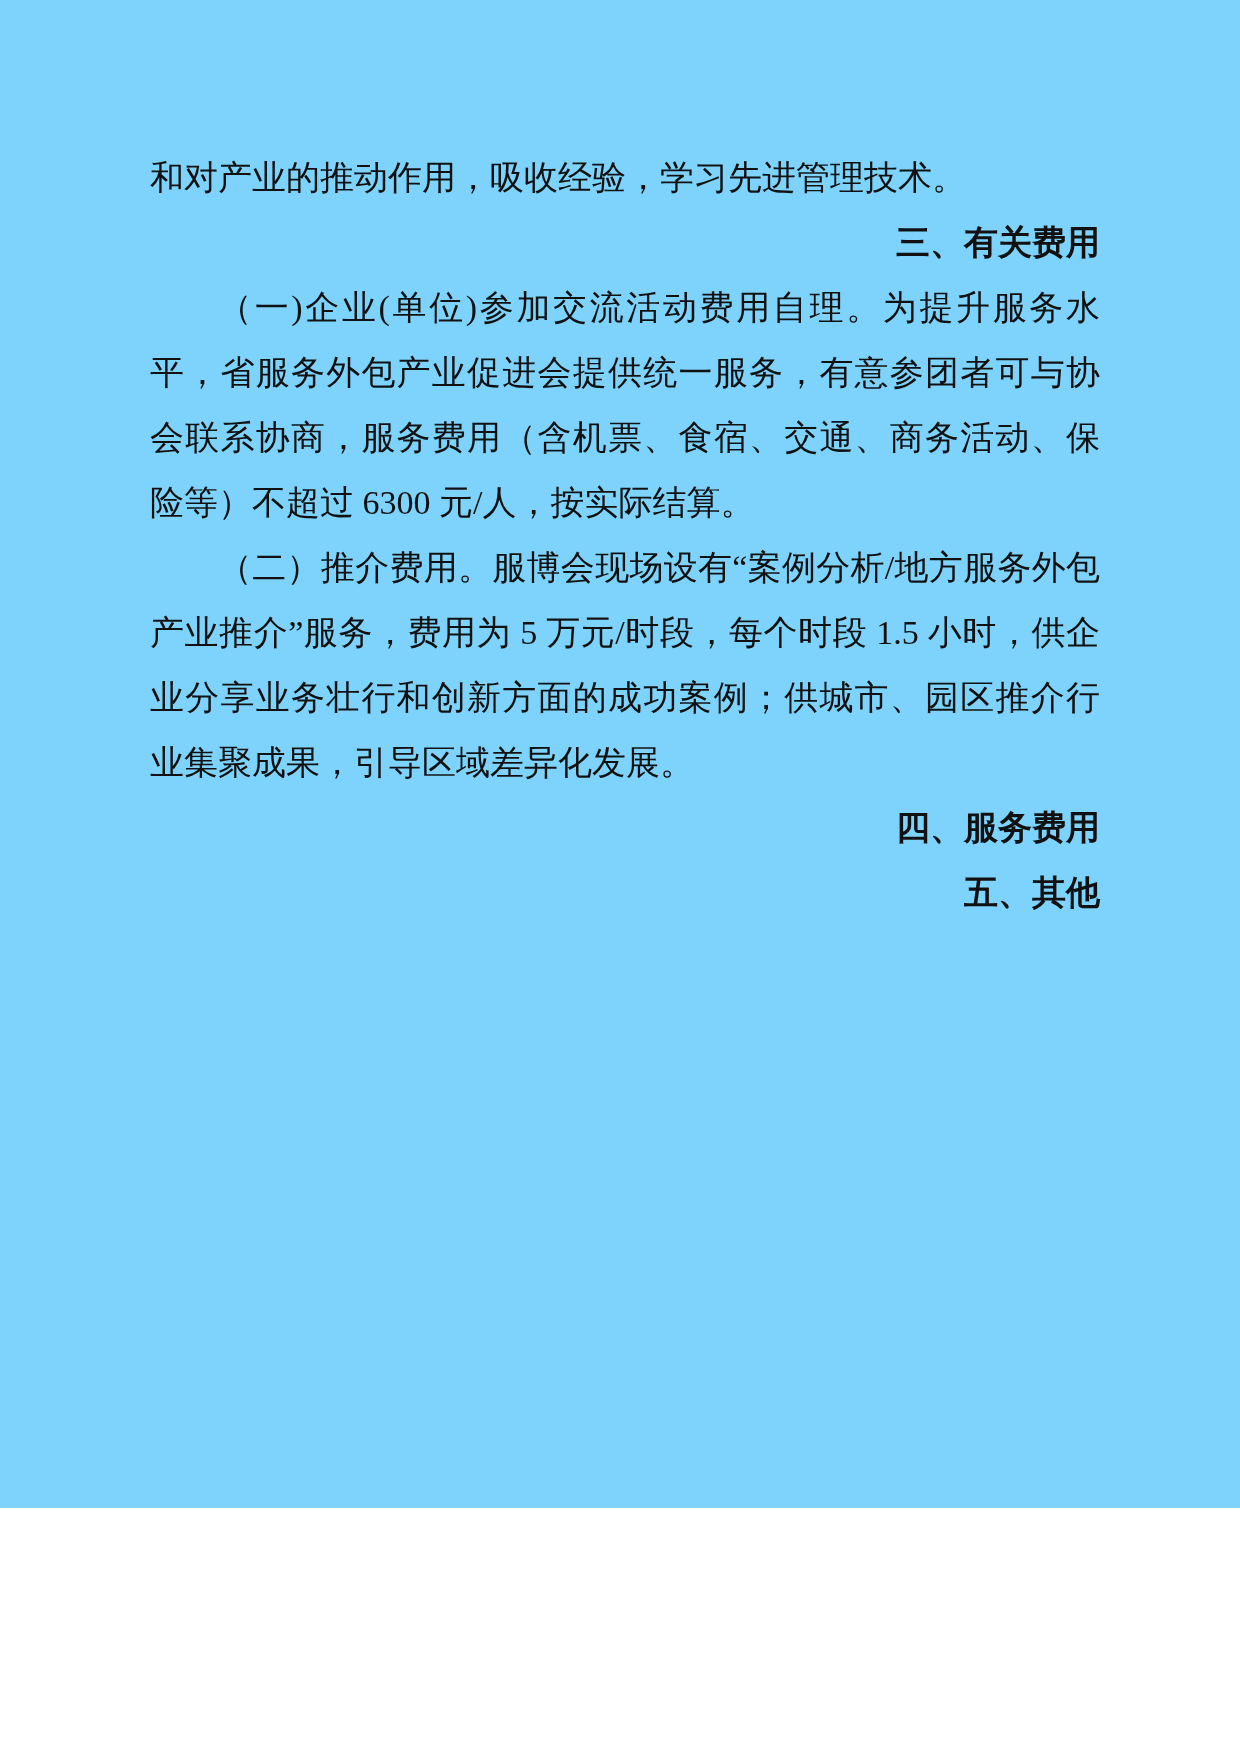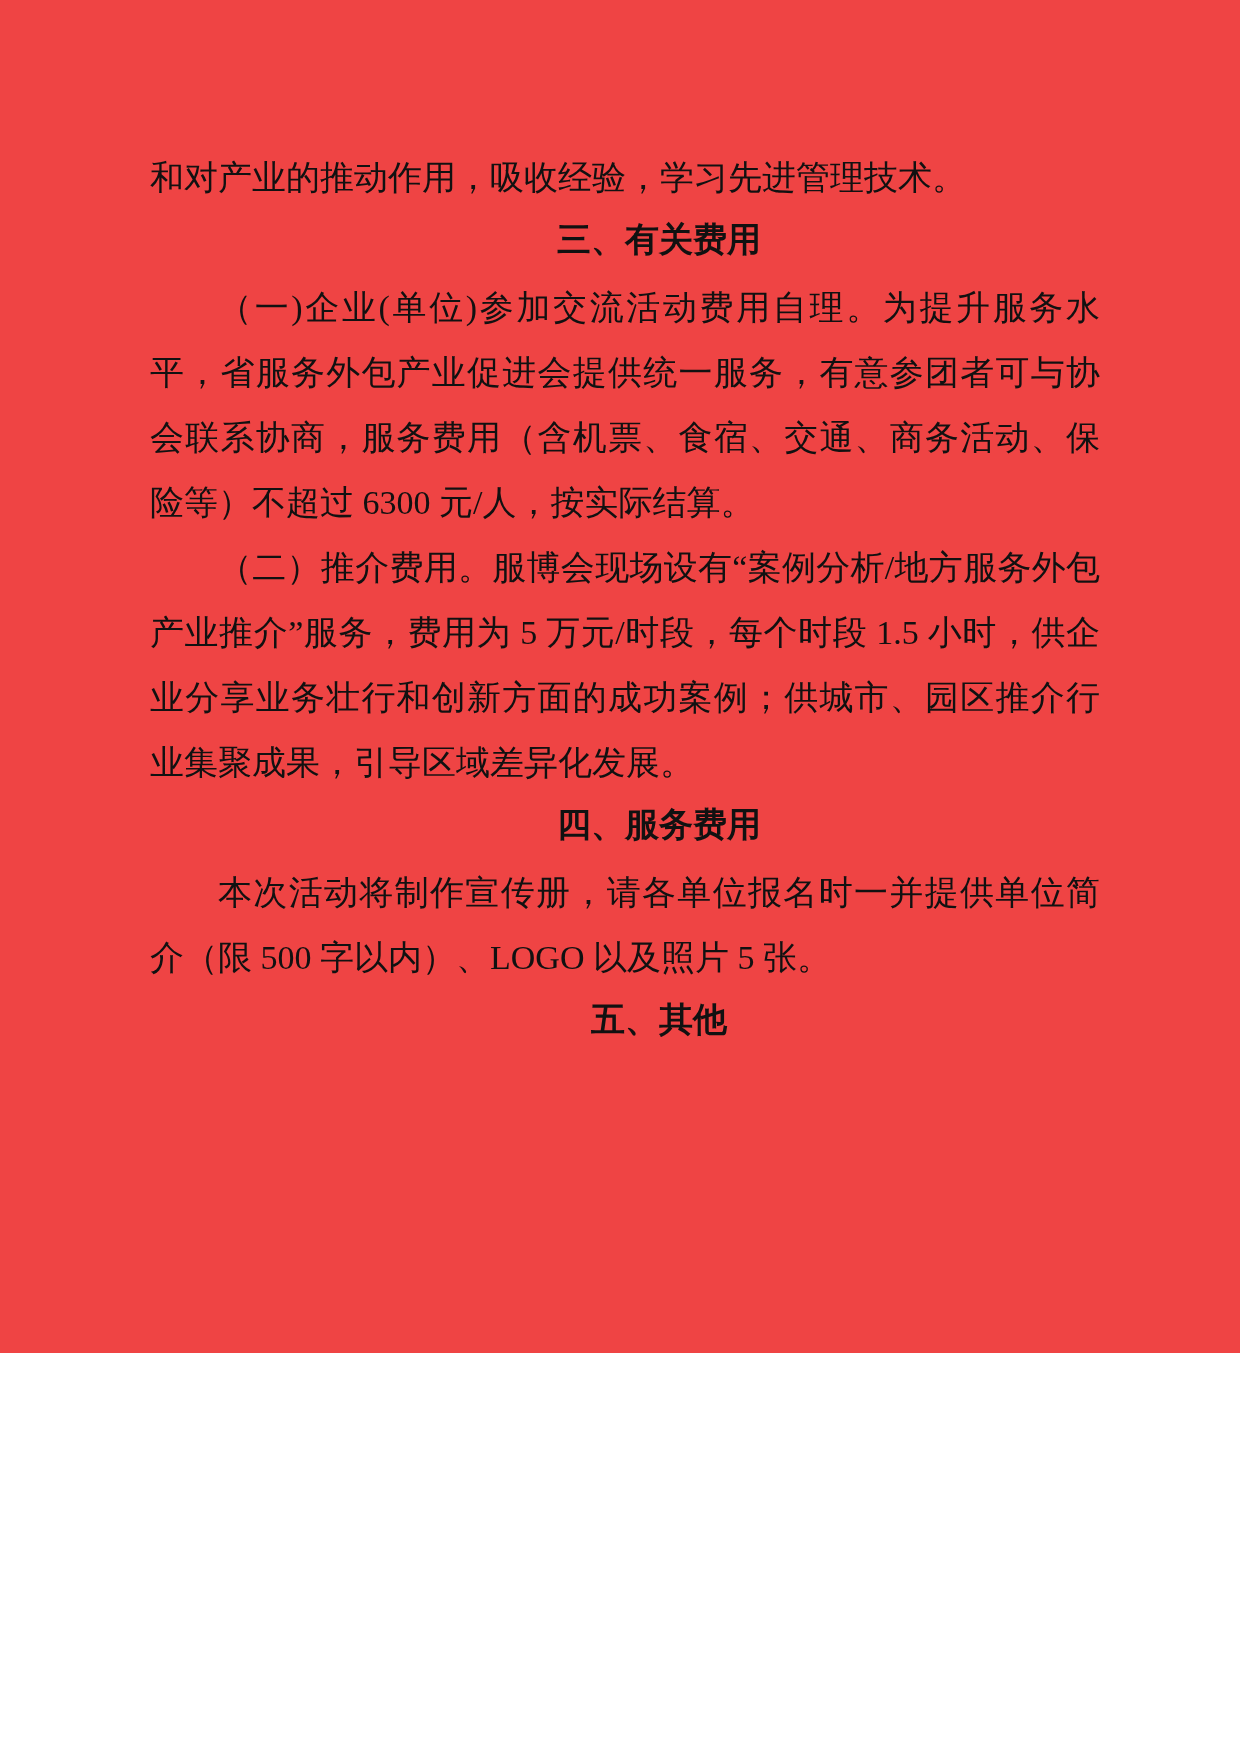--- a/index.html
+++ b/index.html
@@ -3,22 +3,22 @@
 <meta charset="utf-8">
 <style>
   html, body {
     margin: 0;
     padding: 0;
     background: #ffffff;
   }
   .page {
     position: relative;
     width: 1240px;
-    height: 1353px;
-    background: #ef4444;
+    height: 1508px;
+    background: #7dd3fc;
     box-sizing: border-box;
     padding: 145px 140px 0 150px;
     overflow: hidden;
   }
   .doc-text { width: 950px; }
   .doc-text p,
   .doc-text h3 {
     margin: 0;
     padding: 0;
     font-size: 34px;
@@ -26,33 +26,32 @@
     color: #111111;
     text-align: justify;
     text-justify: inter-character;
     word-break: break-all;
   }
   .doc-text p {
     font-family: "Liberation Serif", serif;
     font-weight: normal;
   }
   .doc-text h3 {
-    font-family: Liberation Mono, monospace;
+    font-family: Liberation Sans, sans-serif;
     font-weight: bold;
-    text-align: center;
+    text-align: right;
   }
   .indent-2em { text-indent: 68px; }
   .indent-none { text-indent: 0; }
 </style>
 </head>
 <body style="background: rgb(255, 255, 255);">
 
 <div class="page">
   <div class="doc-text" id="doc-text" style="color: rgb(17, 17, 17);">
       <p class="indent-none">和对产业的推动作用，吸收经验，学习先进管理技术。</p>
       <h3 class="indent-2em">三、有关费用</h3>
       <p class="indent-2em">（一)企业(单位)参加交流活动费用自理。为提升服务水平，省服务外包产业促进会提供统一服务，有意参团者可与协会联系协商，服务费用（含机票、食宿、交通、商务活动、保险等）不超过 6300 元/人，按实际结算。</p>
       <p class="indent-2em">（二）推介费用。服博会现场设有“案例分析/地方服务外包产业推介”服务，费用为 5 万元/时段，每个时段 1.5 小时，供企业分享业务壮行和创新方面的成功案例；供城市、园区推介行业集聚成果，引导区域差异化发展。</p>
       <h3 class="indent-2em">四、服务费用</h3>
-      <p class="indent-2em">本次活动将制作宣传册，请各单位报名时一并提供单位简介（限 500 字以内）、LOGO 以及照片 5 张。</p>
       <h3 class="indent-2em">五、其他</h3>
     </div>
 </div>
 
 </body></html>

